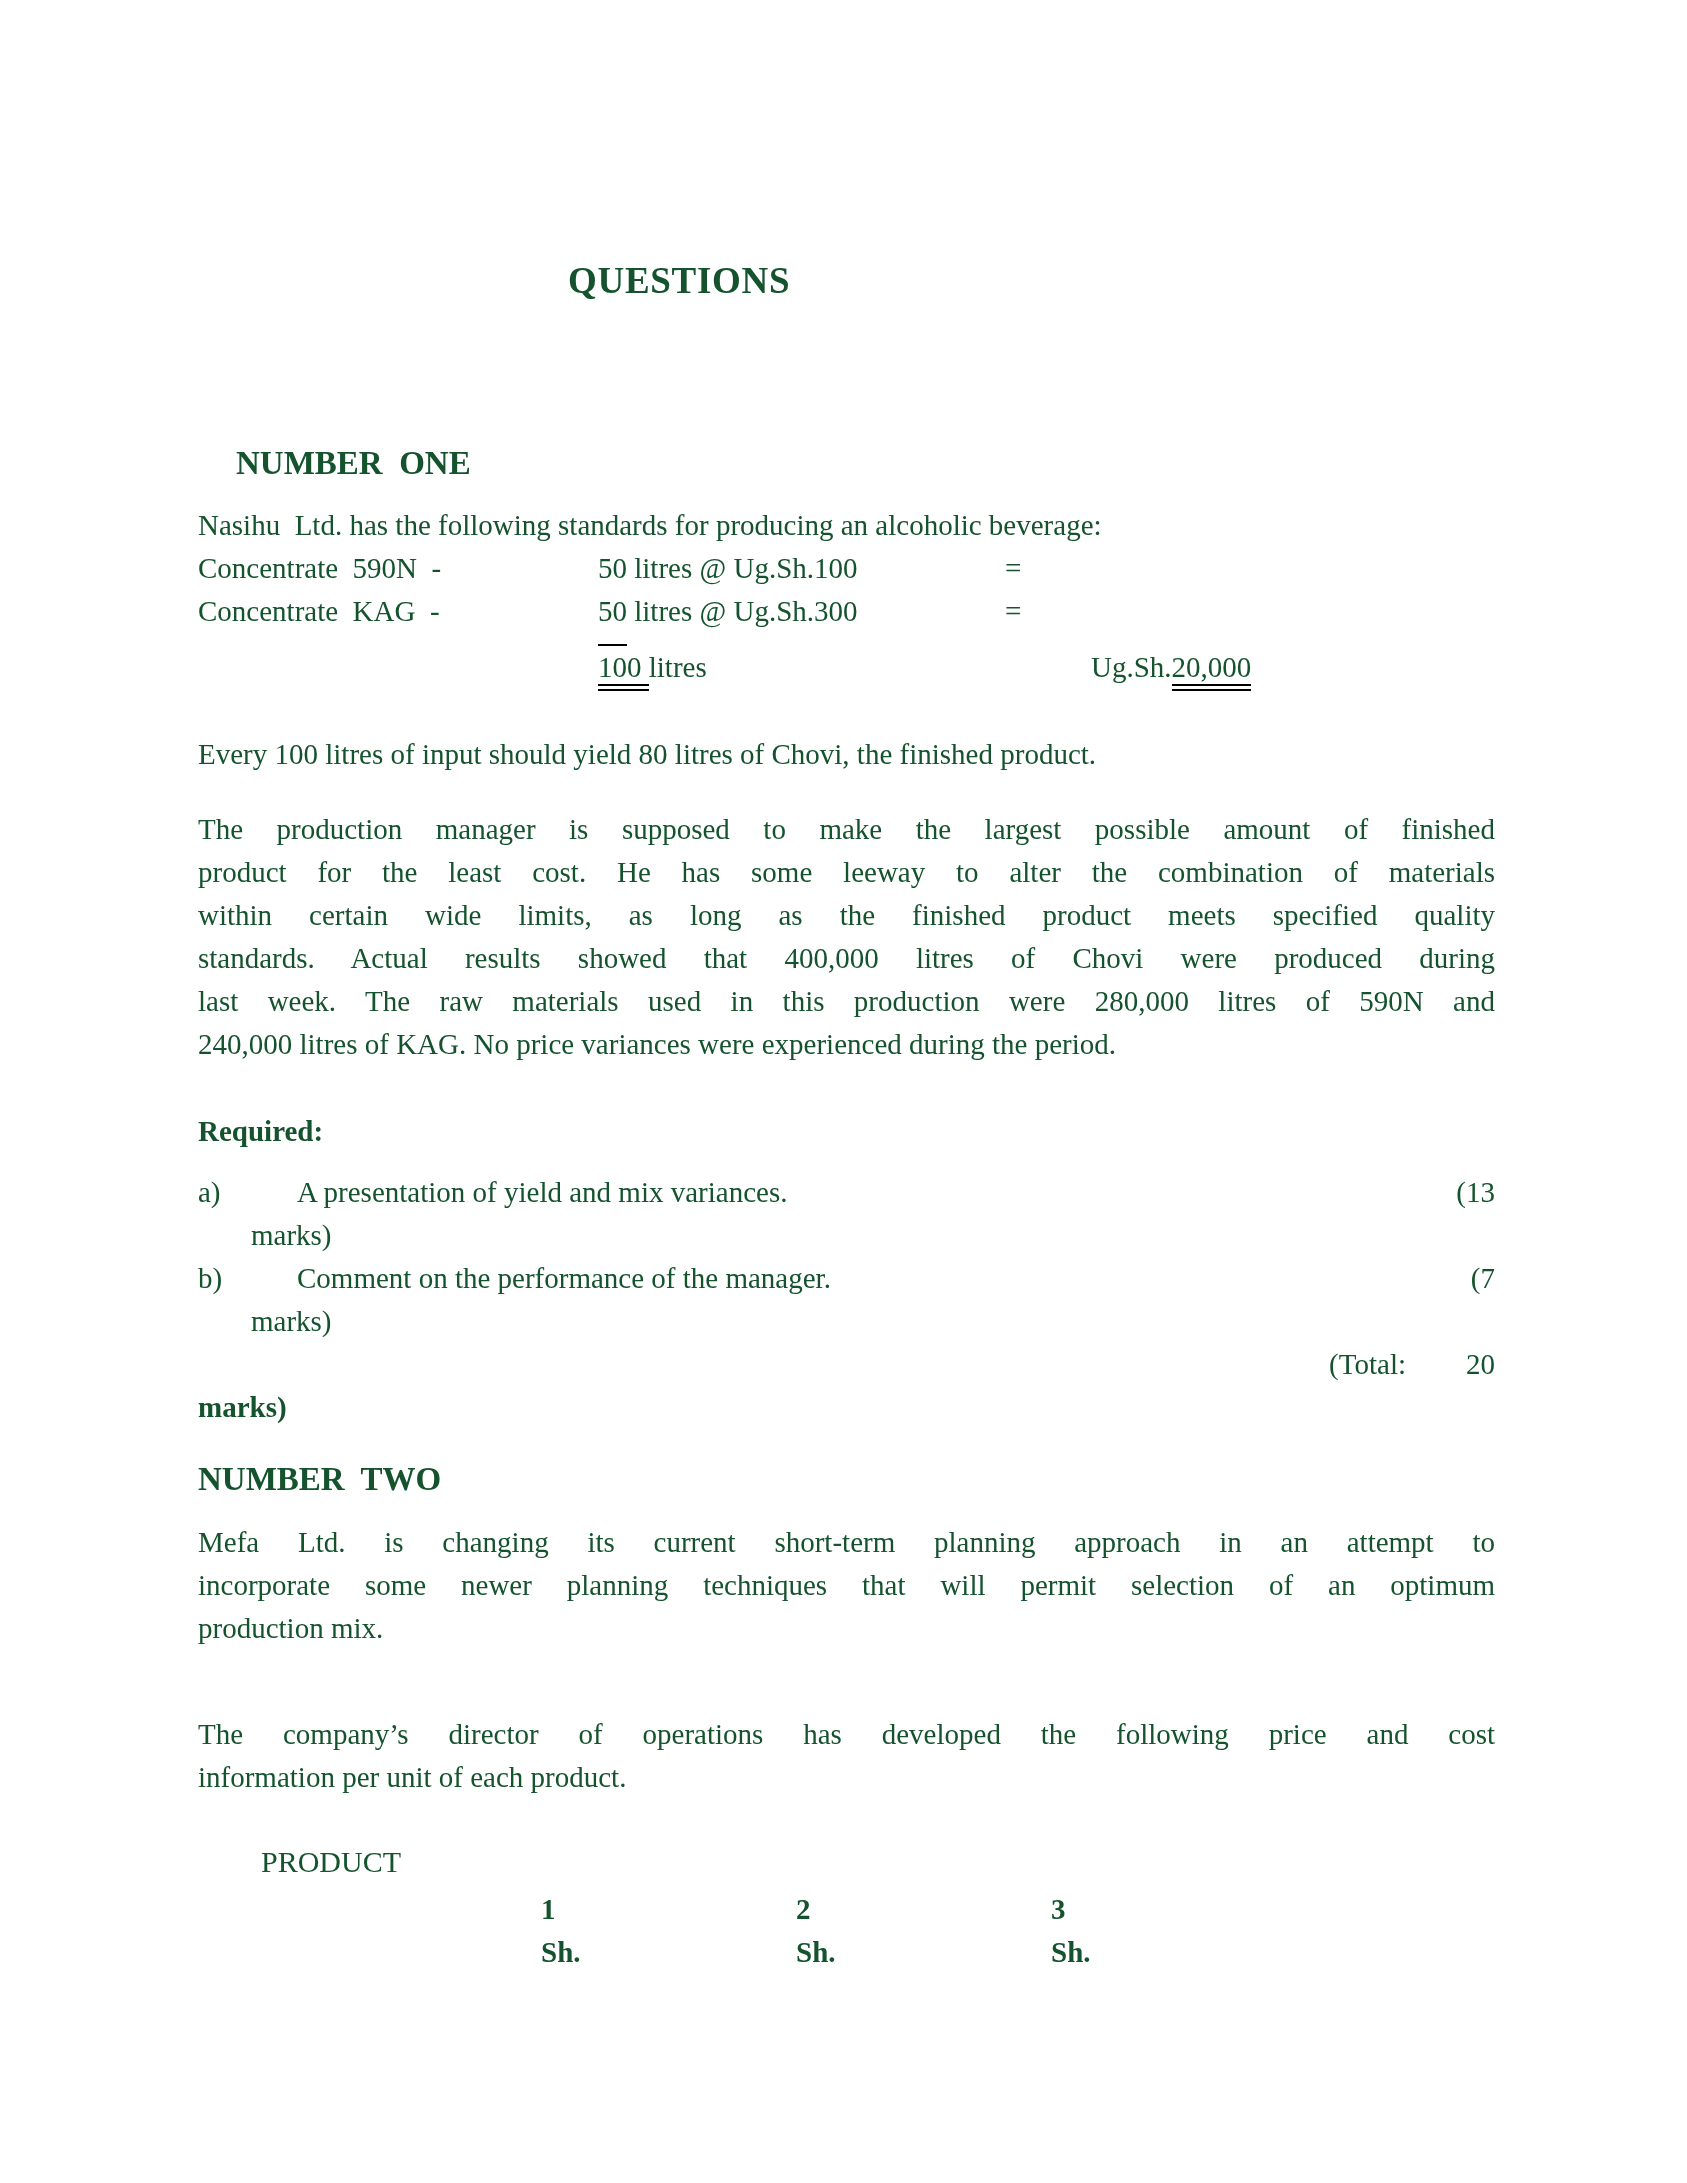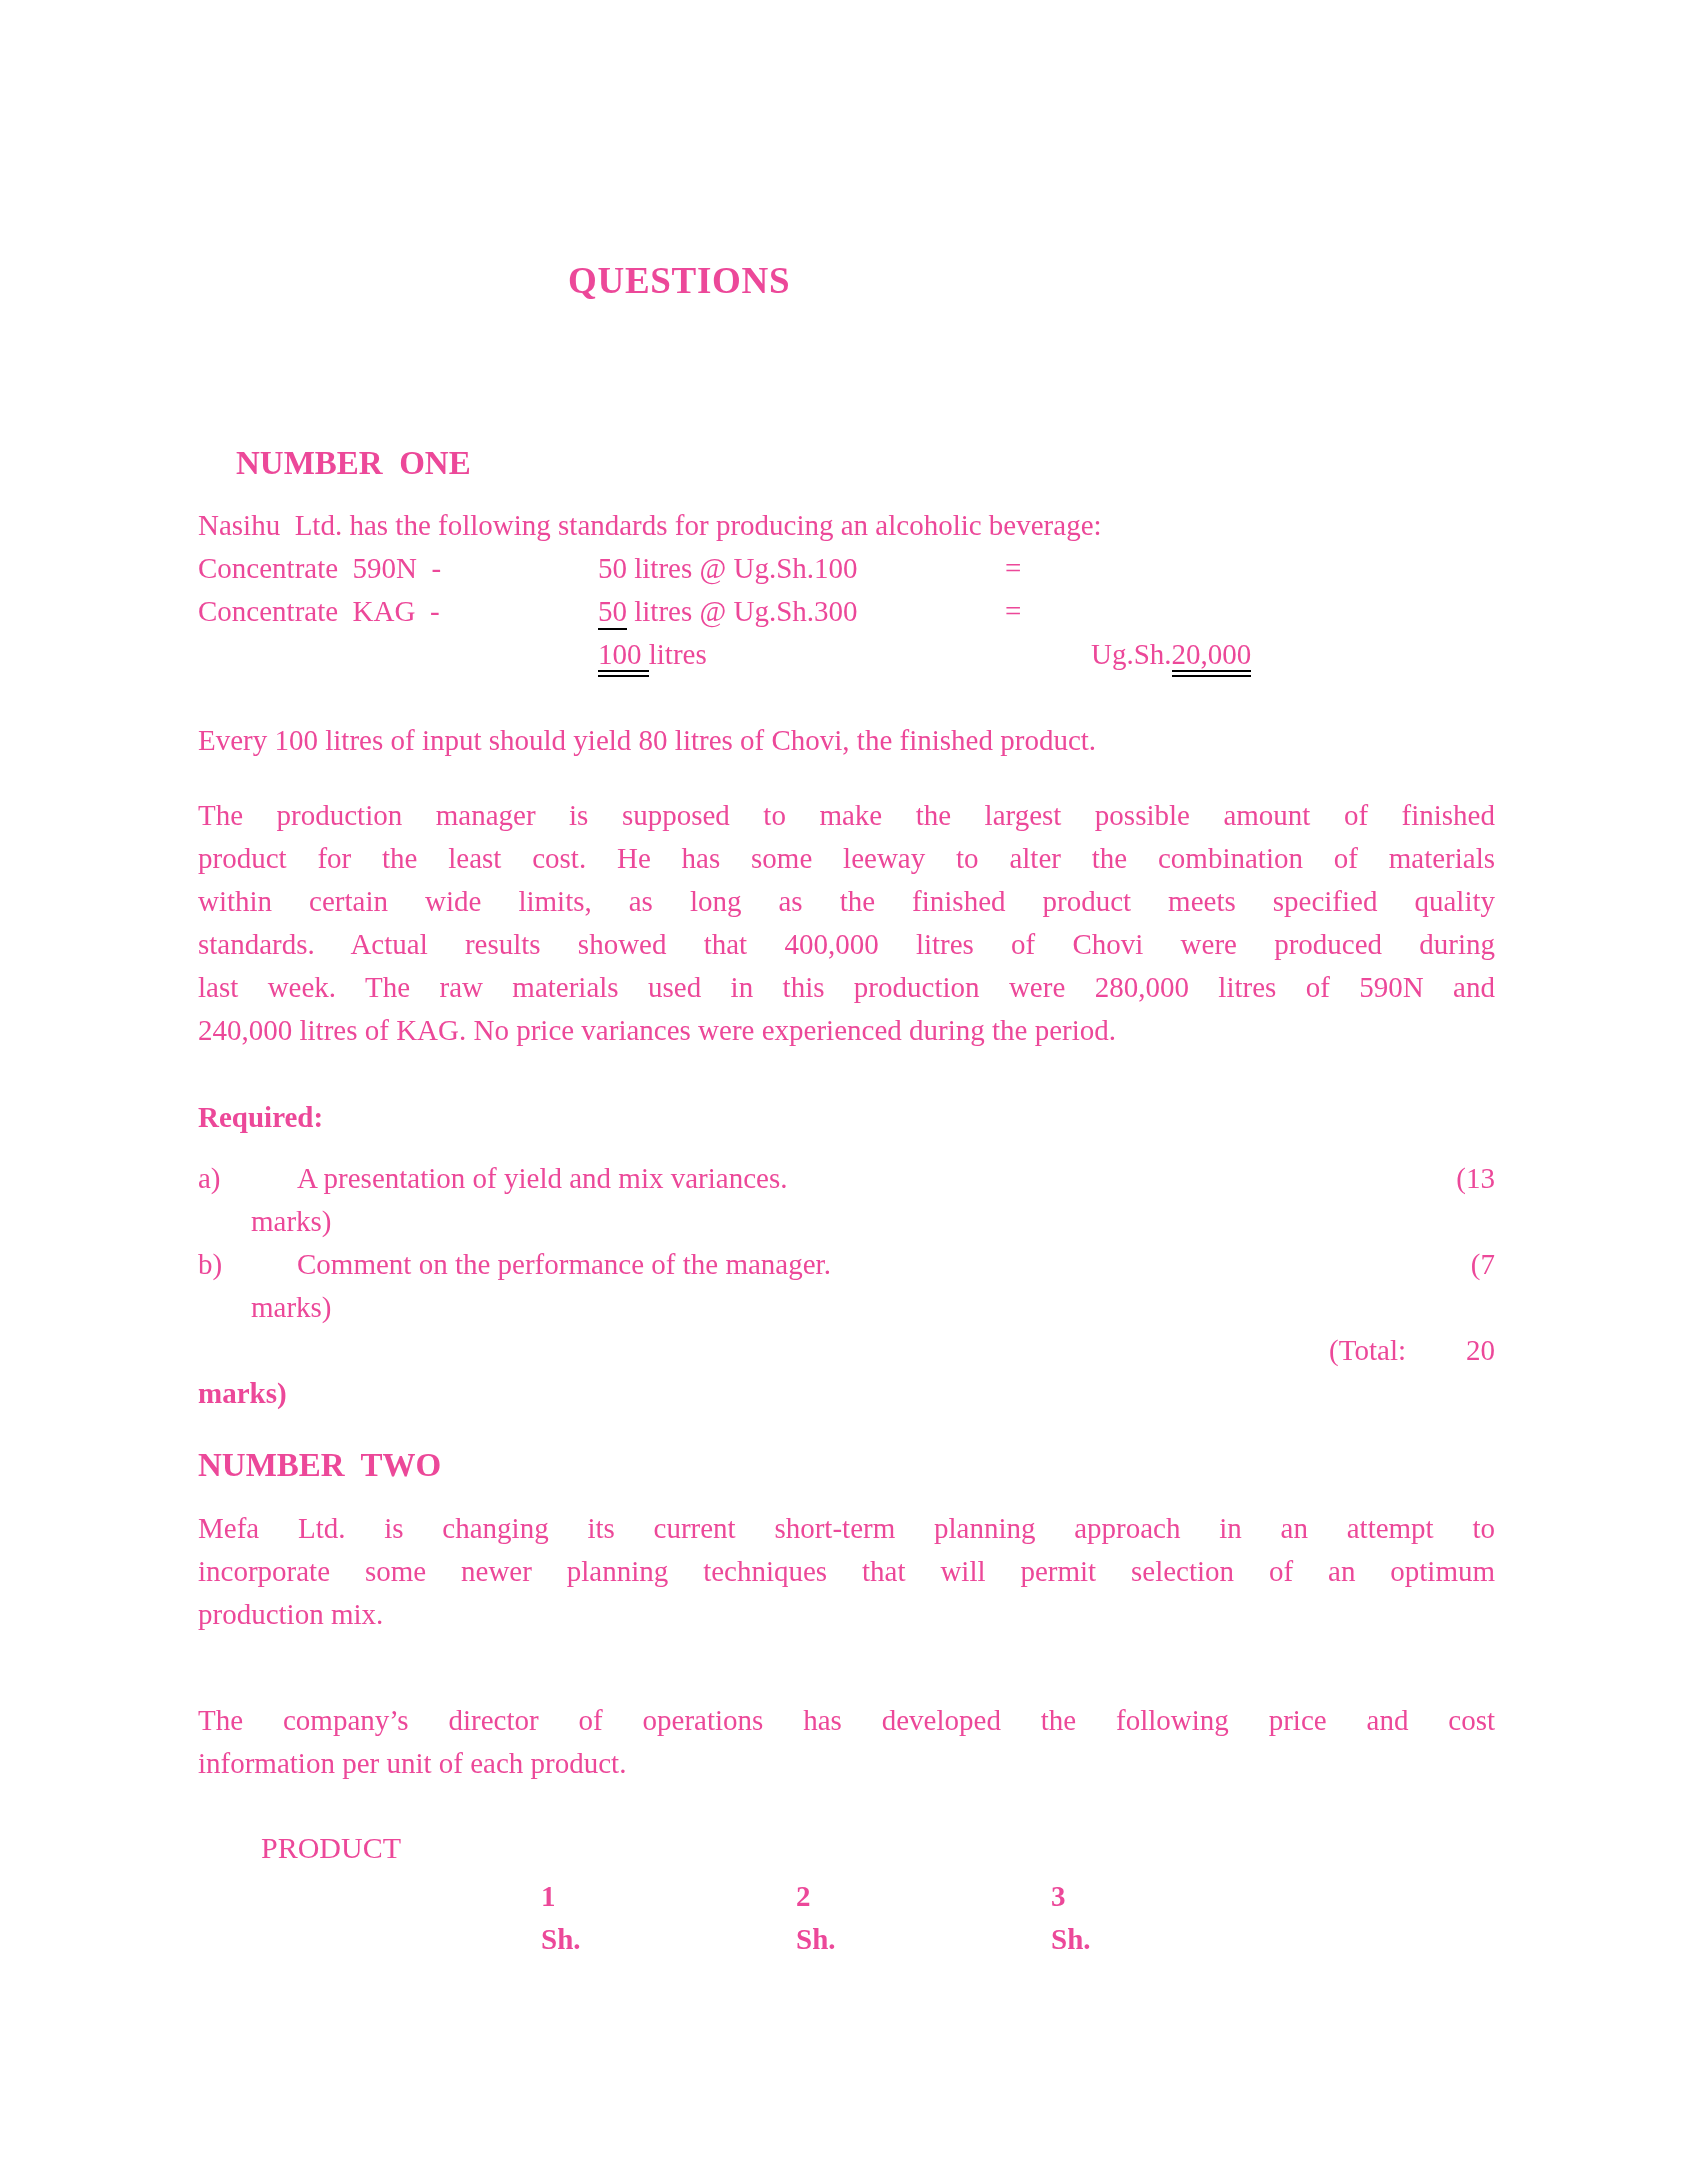--- a/index.html
+++ b/index.html
@@ -3,21 +3,21 @@
 <meta charset="utf-8">
 <style>
   html, body { margin: 0; padding: 0; background: #ffffff; }
   .page {
     position: relative;
     width: 1687px;
     height: 2183px;
     box-sizing: border-box;
     padding: 0 192px 0 198px;
     background: #ffffff;
-    color: #ec4899;
+    color: #14532d;
     font-family: "Liberation Serif", "DejaVu Serif", serif;
     font-size: 29px;
     line-height: 43px;
     overflow: hidden;
   }
 
   .doc-title {
     margin: 259px 0 0 370px;
     font-weight: bold;
     font-size: 37px;
@@ -35,21 +35,21 @@
     font-weight: bold;
     font-size: 33px;
     white-space: pre-wrap;
   }
   .intro { white-space: pre-wrap; }
 
   .std-table { width: 100%; }
   .std-row { display: grid; grid-template-columns: 400px 407px 86px auto; }
   .std-row .cell { white-space: pre-wrap; }
 
-  .ul1 { display: inline-block; line-height: 1.05; border-bottom: 2.6px solid #000; padding-bottom: 2px; }
+  .ul1 { display: inline-block; line-height: 1.05; border-bottom: 2.6px solid #000; padding-bottom: 18px; }
   .ul2 { display: inline-block; line-height: 1.05; border-bottom: 7.3px double #000; padding-bottom: 1.3px; }
 
   .yield-note { margin-top: 42px; }
 
   .para { margin-top: 32px; }
   .jline { text-align: justify; text-align-last: justify; }
   .lastline { text-align: left; }
 
   .required-label { margin-top: 44px; font-weight: bold; }
 

